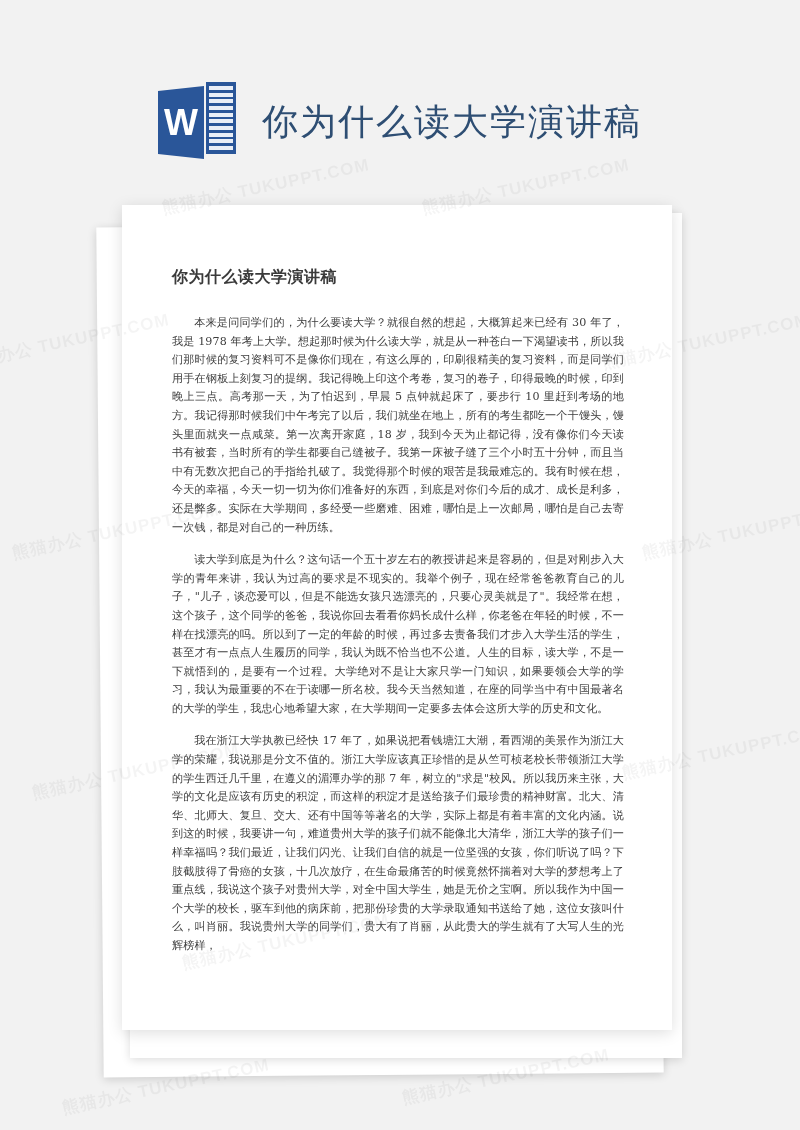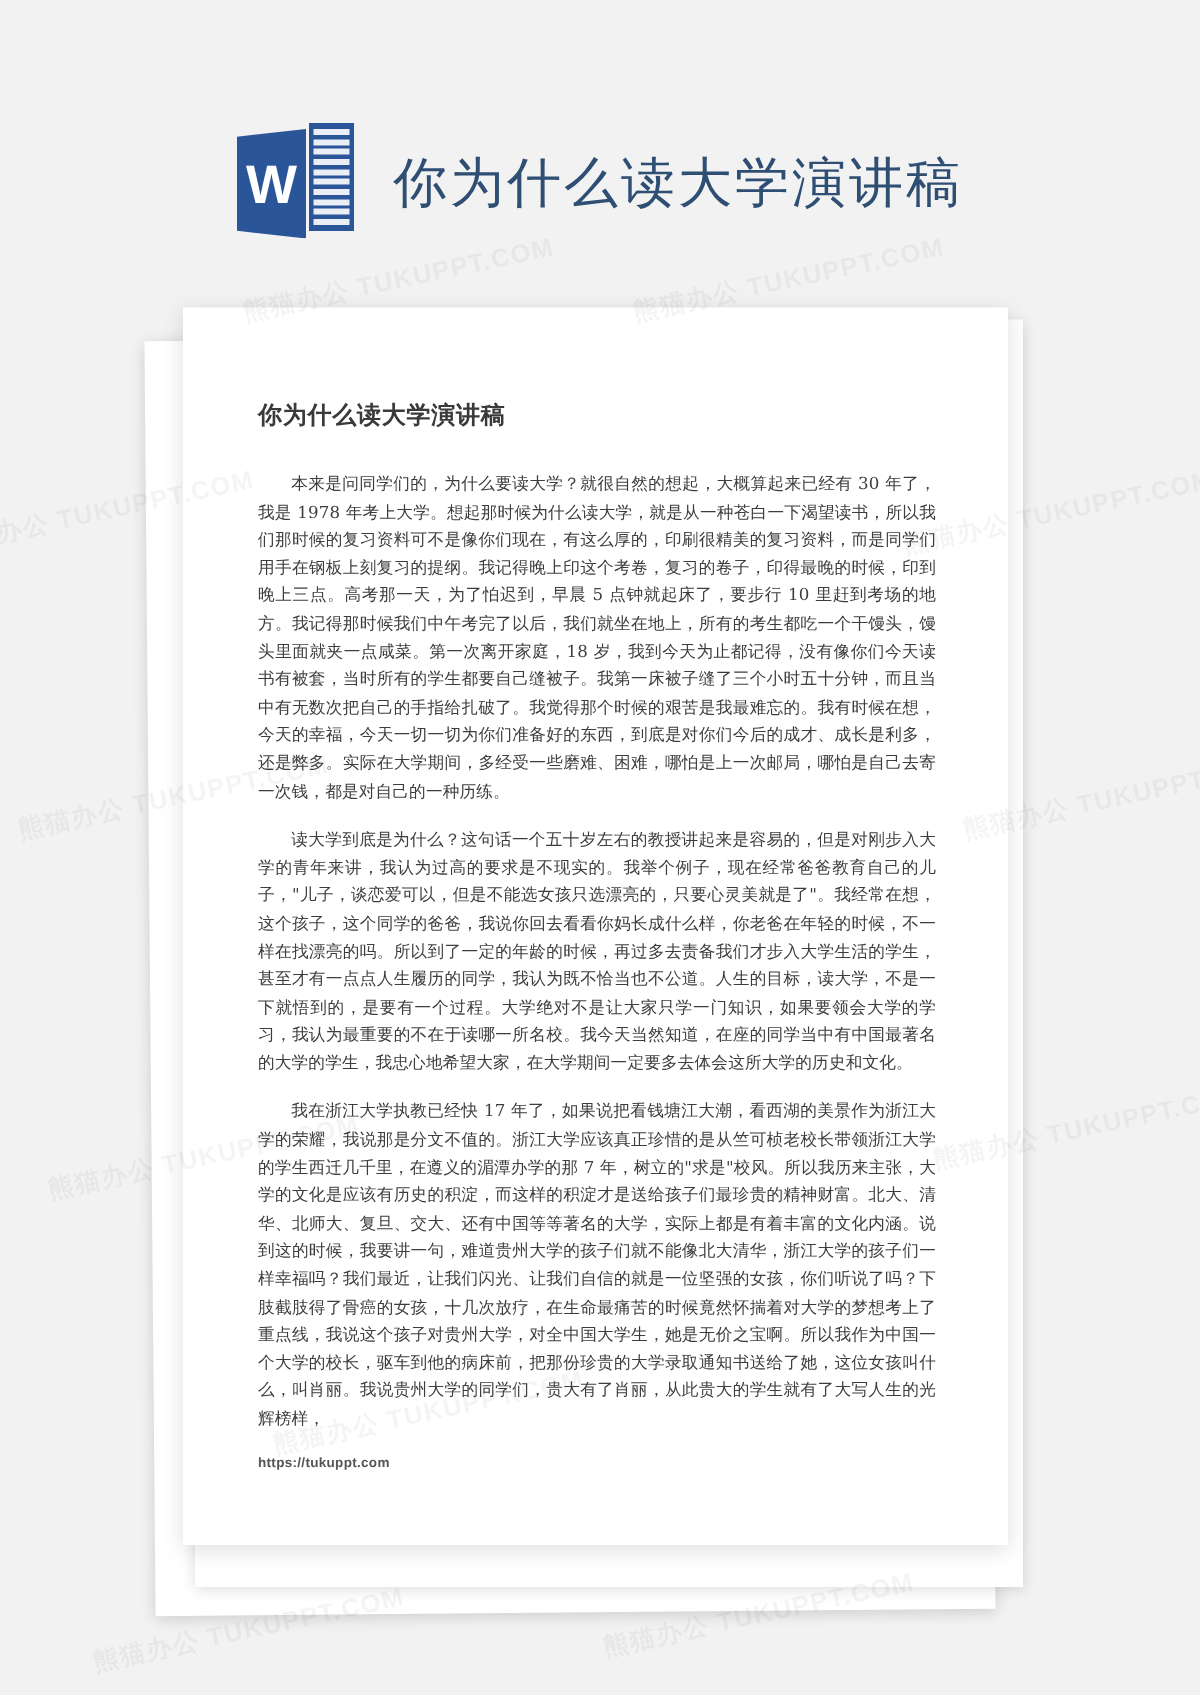--- a/index.html
+++ b/index.html
@@ -186,21 +186,20 @@
   <div class="sheet sheet-back1"></div>
   <div class="sheet sheet-main">
 
     <div class="page-content">
       <div class="content-title">你为什么读大学演讲稿</div>
 
       <p class="para">本来是问同学们的，为什么要读大学？就很自然的想起，大概算起来已经有 30 年了，我是 1978 年考上大学。想起那时候为什么读大学，就是从一种苍白一下渴望读书，所以我们那时候的复习资料可不是像你们现在，有这么厚的，印刷很精美的复习资料，而是同学们用手在钢板上刻复习的提纲。我记得晚上印这个考卷，复习的卷子，印得最晚的时候，印到晚上三点。高考那一天，为了怕迟到，早晨 5 点钟就起床了，要步行 10 里赶到考场的地方。我记得那时候我们中午考完了以后，我们就坐在地上，所有的考生都吃一个干馒头，馒头里面就夹一点咸菜。第一次离开家庭，18 岁，我到今天为止都记得，没有像你们今天读书有被套，当时所有的学生都要自己缝被子。我第一床被子缝了三个小时五十分钟，而且当中有无数次把自己的手指给扎破了。我觉得那个时候的艰苦是我最难忘的。我有时候在想，今天的幸福，今天一切一切为你们准备好的东西，到底是对你们今后的成才、成长是利多，还是弊多。实际在大学期间，多经受一些磨难、困难，哪怕是上一次邮局，哪怕是自己去寄一次钱，都是对自己的一种历练。</p>
       <p class="para">读大学到底是为什么？这句话一个五十岁左右的教授讲起来是容易的，但是对刚步入大学的青年来讲，我认为过高的要求是不现实的。我举个例子，现在经常爸爸教育自己的儿子，"儿子，谈恋爱可以，但是不能选女孩只选漂亮的，只要心灵美就是了"。我经常在想，这个孩子，这个同学的爸爸，我说你回去看看你妈长成什么样，你老爸在年轻的时候，不一样在找漂亮的吗。所以到了一定的年龄的时候，再过多去责备我们才步入大学生活的学生，甚至才有一点点人生履历的同学，我认为既不恰当也不公道。人生的目标，读大学，不是一下就悟到的，是要有一个过程。大学绝对不是让大家只学一门知识，如果要领会大学的学习，我认为最重要的不在于读哪一所名校。我今天当然知道，在座的同学当中有中国最著名的大学的学生，我忠心地希望大家，在大学期间一定要多去体会这所大学的历史和文化。</p>
       <p class="para">我在浙江大学执教已经快 17 年了，如果说把看钱塘江大潮，看西湖的美景作为浙江大学的荣耀，我说那是分文不值的。浙江大学应该真正珍惜的是从竺可桢老校长带领浙江大学的学生西迁几千里，在遵义的湄潭办学的那 7 年，树立的"求是"校风。所以我历来主张，大学的文化是应该有历史的积淀，而这样的积淀才是送给孩子们最珍贵的精神财富。北大、清华、北师大、复旦、交大、还有中国等等著名的大学，实际上都是有着丰富的文化内涵。说到这的时候，我要讲一句，难道贵州大学的孩子们就不能像北大清华，浙江大学的孩子们一样幸福吗？我们最近，让我们闪光、让我们自信的就是一位坚强的女孩，你们听说了吗？下肢截肢得了骨癌的女孩，十几次放疗，在生命最痛苦的时候竟然怀揣着对大学的梦想考上了重点线，我说这个孩子对贵州大学，对全中国大学生，她是无价之宝啊。所以我作为中国一个大学的校长，驱车到他的病床前，把那份珍贵的大学录取通知书送给了她，这位女孩叫什么，叫肖丽。我说贵州大学的同学们，贵大有了肖丽，从此贵大的学生就有了大写人生的光辉榜样，</p>
 
-      <div class="footer-url">https://tukuppt.com</div>
     </div>
 
   </div>
 </div>
 
 <div class="header">
 
   <div class="word-icon">
     <div class="wbody"></div>
     <div class="wletter">W</div>

